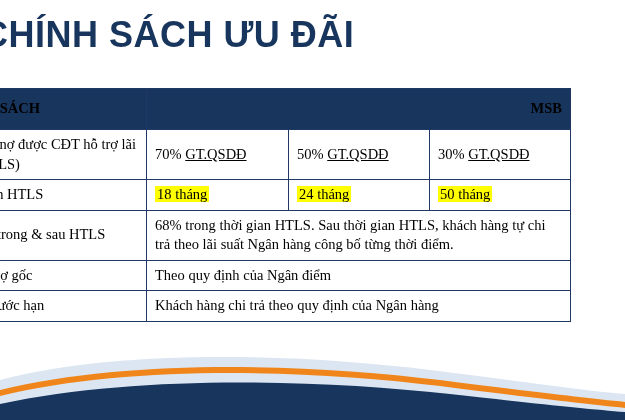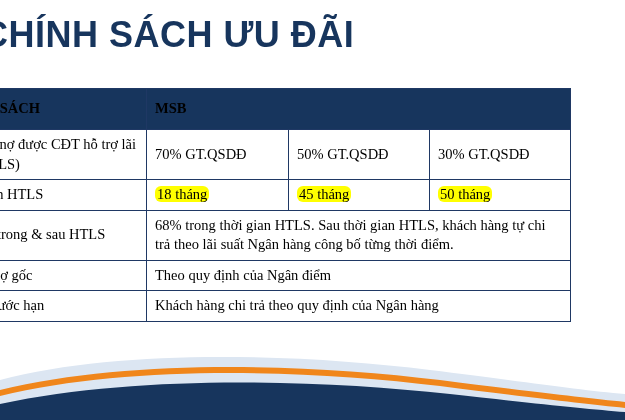--- a/index.html
+++ b/index.html
@@ -51,38 +51,38 @@
     padding: 5px 8px;
     vertical-align: middle;
     font-size: 14.5px;
     color: #000000;
     line-height: 1.35;
   }
   .hdr {
     background: #17355d;
     color: #ffffff;
     font-weight: bold;
-    text-align: left;
+    text-align: right;
     font-size: 14.5px;
     height: 30px;
   }
   .hdr-left {
     text-align: left;
     padding-left: 10px;
   }
   .rowlabel {
     text-align: left;
     font-size: 14.5px;
   }
   .underline {
+    text-decoration: underline;
   }
   .hl {
     background: #ffff00;
     padding: 0 2px;
-    border-radius: 6px;
   }
   td.cell-pad {
     padding-left: 10px;
   }
   .twoline {
     line-height: 1.5;
   }
 
   
   #waves {
@@ -122,21 +122,21 @@
           <span>50% <span class="underline">GT.QSDĐ</span></span>
         </td>
         <td class="cell-pad">
           <span>30% <span class="underline">GT.QSDĐ</span></span>
         </td>
       </tr>
 
       <tr>
         <td class="rowlabel cell-pad">Thời gian HTLS</td>
         <td class="cell-pad"><span class="hl">18 tháng</span></td>
-        <td class="cell-pad"><span class="hl">45 tháng</span></td>
+        <td class="cell-pad"><span class="hl">24 tháng</span></td>
         <td class="cell-pad"><span class="hl">50 tháng</span></td>
       </tr>
 
       <tr>
         <td class="rowlabel cell-pad twoline">Lãi suất trong &amp; sau HTLS</td>
         <td class="cell-pad twoline" colspan="3">68% trong thời gian HTLS. Sau thời gian HTLS, khách hàng tự chi trả theo lãi suất Ngân hàng công bố từng thời điểm.</td>
       </tr>
 
       <tr>
         <td class="rowlabel cell-pad">Ân hạn nợ gốc</td>

